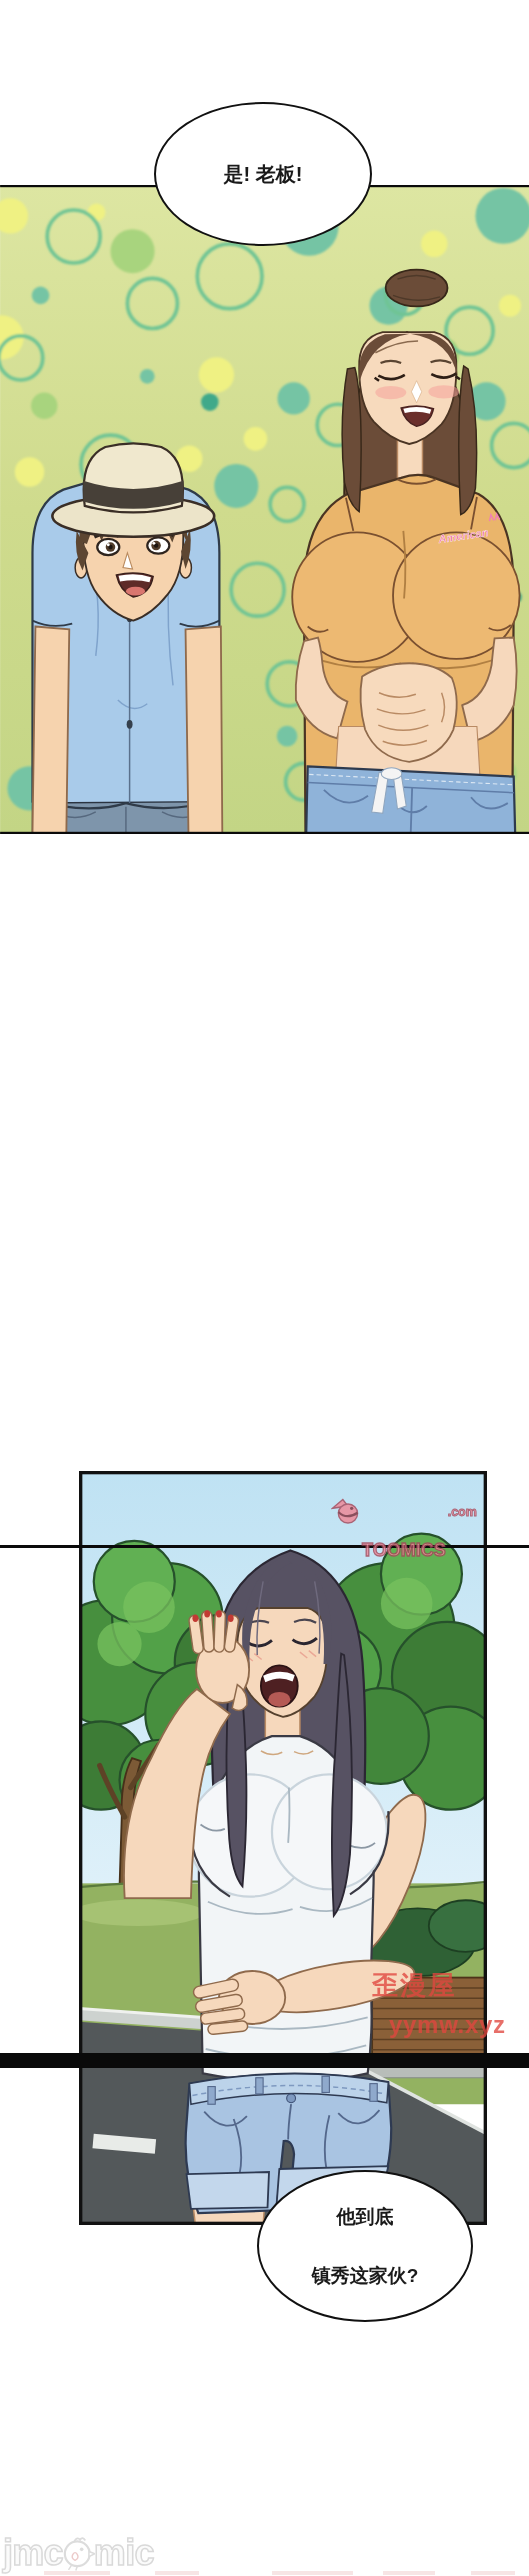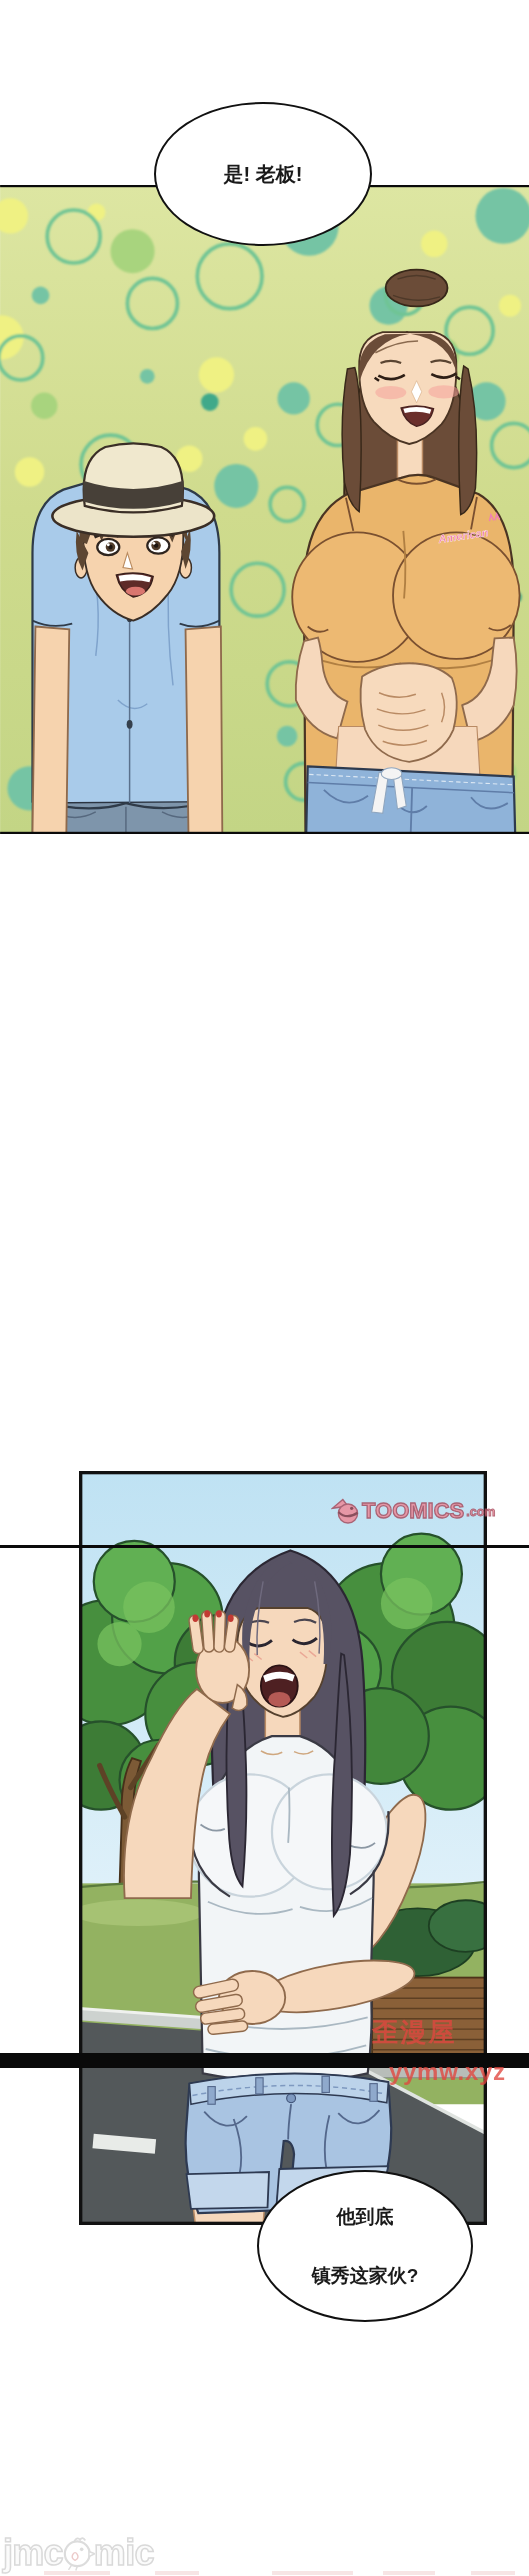--- a/index.html
+++ b/index.html
@@ -13,27 +13,27 @@
           box-sizing:border-box;}
   .bubble .line{white-space:nowrap;}
   #bubble-boss{left:154px;top:102px;width:218px;height:144px;font-size:20px;}
   #bubble-yawn{left:145px;top:1370px;width:274px;height:171px;font-size:18.4px;line-height:29px;}
   #bubble-where{left:257px;top:2170px;width:216px;height:152px;font-size:19px;line-height:28px;gap:31px;}
   .seam{position:absolute;left:0;width:530px;background:#0a0a0a;z-index:3;}
   #seam-thin{top:1545px;height:2.9px;}
   #seam-bar{top:2053px;height:14.7px;z-index:5;}
   #wm-toomics{position:absolute;left:331px;top:1498px;z-index:5;display:flex;align-items:flex-start;
       opacity:.82;}
-  #wm-toomics .brand{font-size:22px;font-weight:800;color:#ee8796;letter-spacing:0px;
-      -webkit-text-stroke:1.3px #a4485a;line-height:25px;}
+  #wm-toomics .brand{font-size:18px;font-weight:800;color:#ee8796;letter-spacing:0px;
+      -webkit-text-stroke:1.3px #a4485a;line-height:25px;margin-top:40px;}
   #wm-toomics .tld{font-size:12.5px;font-weight:800;color:#ee8796;-webkit-text-stroke:0.9px #a4485a;
       margin-top:7.4px;margin-left:2px;}
   #wm-yymw{position:absolute;left:372px;top:1971px;z-index:5;color:#e1473f;opacity:.78;
       font-weight:700;}
-  #wm-yymw .l1{font-size:26px;letter-spacing:2.2px;line-height:28px;margin-top:47px;}
+  #wm-yymw .l1{font-size:26px;letter-spacing:2.2px;line-height:28px;}
   #wm-yymw .l2{font-size:24px;letter-spacing:0.7px;line-height:26.5px;margin-top:13.2px;margin-left:17px;}
   #wm-jmcomic{position:absolute;left:2.9px;top:2532px;z-index:2;display:flex;align-items:center;
       color:#fbfbfb;font-size:36px;font-weight:800;letter-spacing:-0.7px;
       -webkit-text-stroke:1.5px #d9d9d9;}
   #wm-jmcomic svg{margin:0 -1.5px 0 -1.5px;}
   .speck{position:absolute;height:3.7px;background:rgba(226,160,160,.28);z-index:1;top:2571px;}
 </style>
 </head>
 <body>
 

